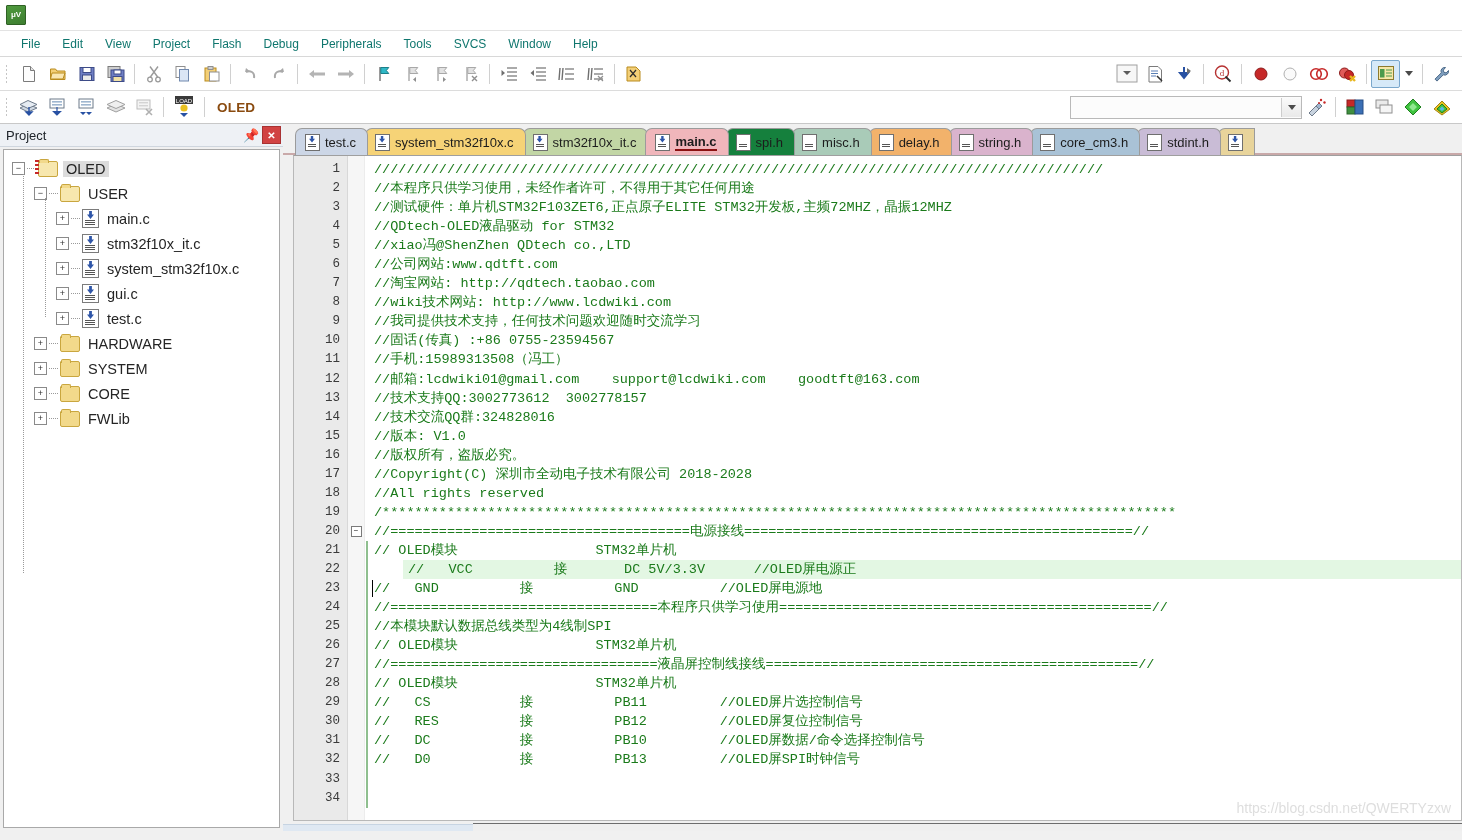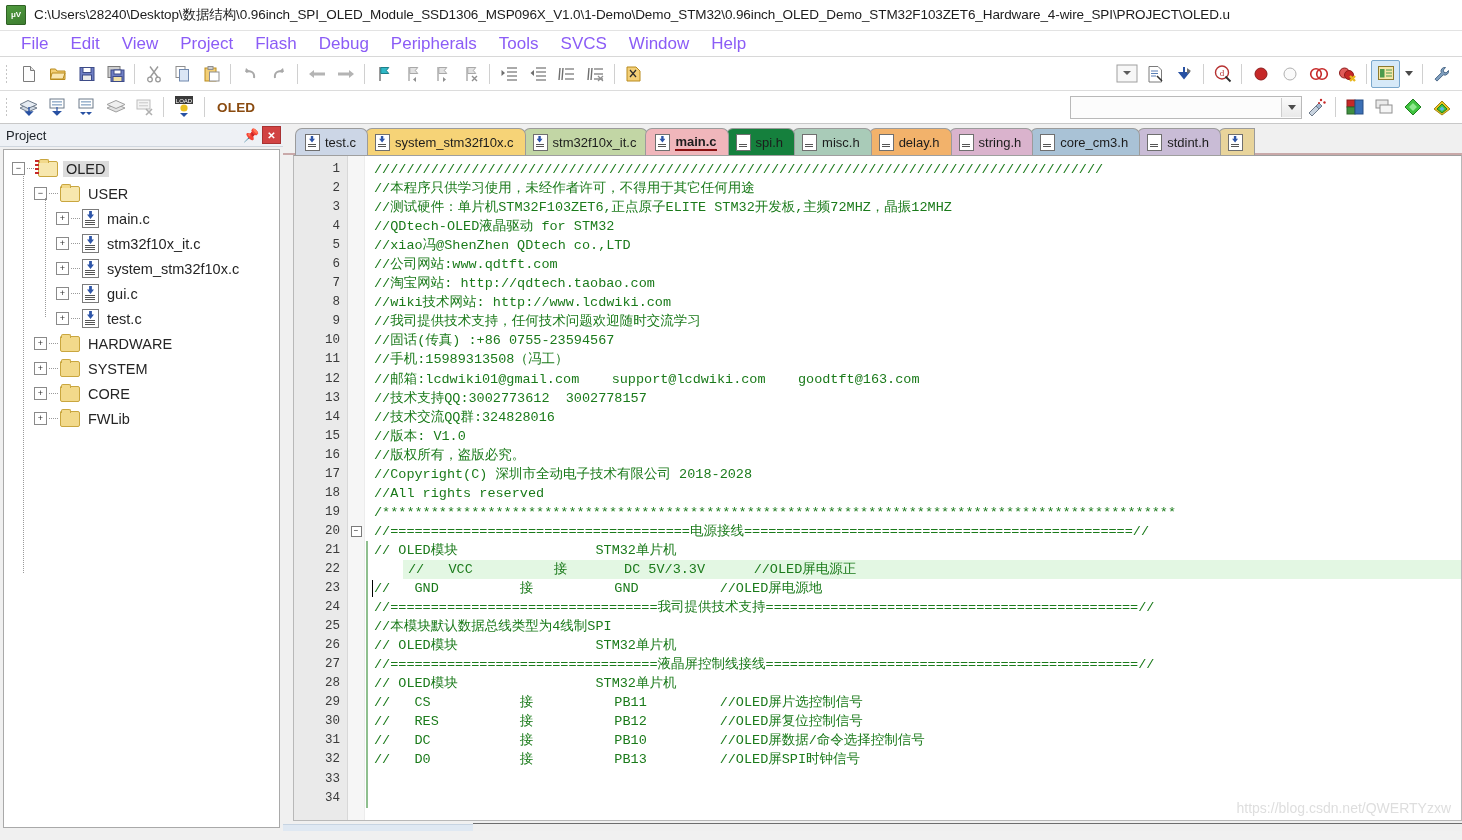--- a/index.html
+++ b/index.html
@@ -30,21 +30,21 @@
     font-size:13.5px;color:#1c1c1c;white-space:nowrap;overflow:hidden;
     font-family:"Liberation Sans",sans-serif;letter-spacing:-0.1px;
   }
 
   
   .menubar{
     height:25px;display:flex;align-items:center;background:#ffffff;
     padding-left:10px;border-bottom:1px solid #d8d8d8;
   }
   .menu-item{
-    padding:3px 11px;font-size:17px;color:#8b5cf6;cursor:default;
+    padding:3px 11px;font-size:12px;color:#0f766e;cursor:default;
     white-space:nowrap;
   }
 
   
   .toolbar{
     height:33px;display:flex;align-items:center;background:#ffffff;
     border-bottom:1px solid #dcdcdc;padding-left:4px;position:relative;
   }
   .toolbar2{height:32px;border-bottom:1px solid #c8c8c8;}
   .grip{
@@ -212,21 +212,20 @@
     position:absolute;left:0;top:0;bottom:0;width:6px;background:#f2c9c9;
   }
 </style>
 </head>
 <body>
 
 <div class="app">
 
   <div class="titlebar">
     <div class="app-icon">μV</div>
-    <div class="title-text">C:\Users\28240\Desktop\数据结构\0.96inch_SPI_OLED_Module_SSD1306_MSP096X_V1.0\1-Demo\Demo_STM32\0.96inch_OLED_Demo_STM32F103ZET6_Hardware_4-wire_SPI\PROJECT\OLED.u</div>
   </div>
 
   <div class="menubar">
     <div class="menu-item">File</div>
     <div class="menu-item">Edit</div>
     <div class="menu-item">View</div>
     <div class="menu-item">Project</div>
     <div class="menu-item">Flash</div>
     <div class="menu-item">Debug</div>
     <div class="menu-item">Peripherals</div>
@@ -854,21 +853,21 @@
               <div class="cline">//技术交流QQ群:324828016</div>
               <div class="cline">//版本: V1.0</div>
               <div class="cline">//版权所有，盗版必究。</div>
               <div class="cline">//Copyright(C) 深圳市全动电子技术有限公司 2018-2028</div>
               <div class="cline">//All rights reserved</div>
               <div class="cline">/**************************************************************************************************</div>
               <div class="cline">//=====================================电源接线================================================//</div>
               <div class="cline">// OLED模块                 STM32单片机</div>
               <div class="cline hl">//   VCC          接       DC 5V/3.3V      //OLED屏电源正</div>
               <div class="cline">//   GND          接          GND          //OLED屏电源地</div>
-              <div class="cline">//=================================我司提供技术支持==============================================//</div>
+              <div class="cline">//=================================本程序只供学习使用==============================================//</div>
               <div class="cline">//本模块默认数据总线类型为4线制SPI</div>
               <div class="cline">// OLED模块                 STM32单片机</div>
               <div class="cline">//=================================液晶屏控制线接线==============================================//</div>
               <div class="cline">// OLED模块                 STM32单片机</div>
               <div class="cline">//   CS           接          PB11         //OLED屏片选控制信号</div>
               <div class="cline">//   RES          接          PB12         //OLED屏复位控制信号</div>
               <div class="cline">//   DC           接          PB10         //OLED屏数据/命令选择控制信号</div>
               <div class="cline">//   D0           接          PB13         //OLED屏SPI时钟信号</div>
             </div>
         </div>

